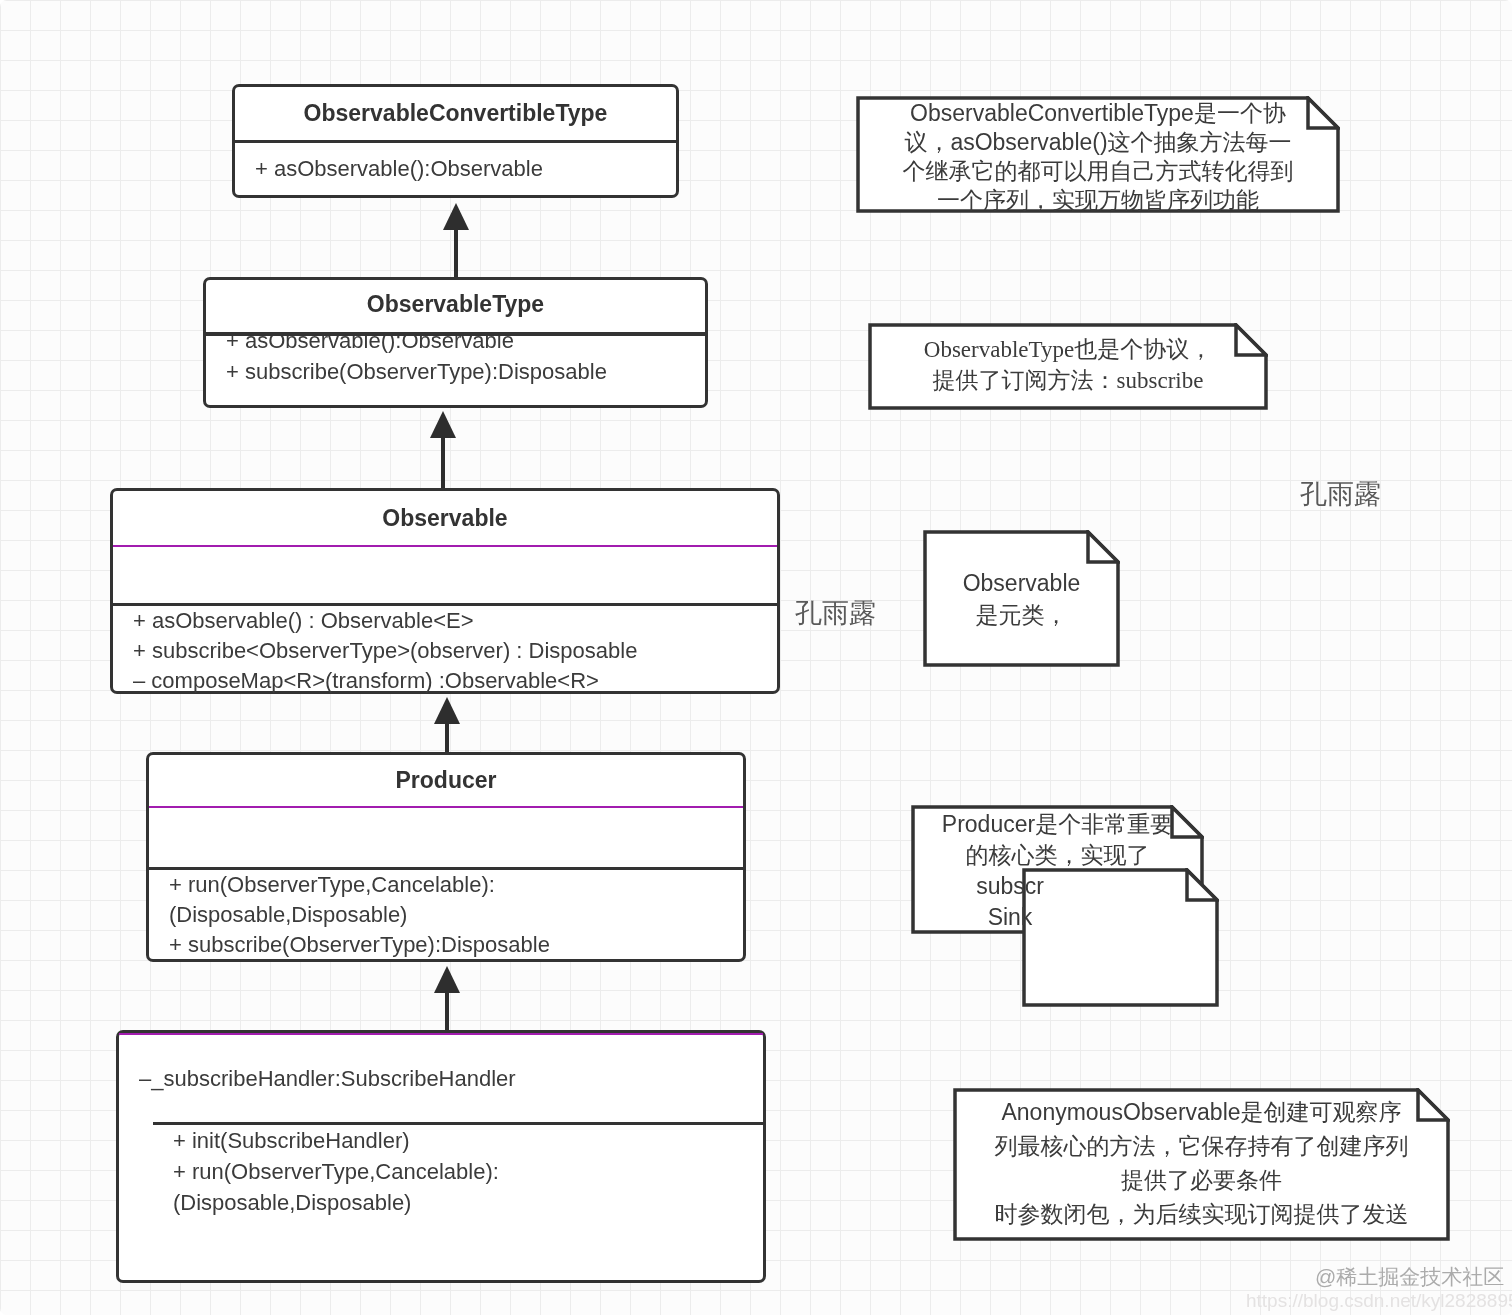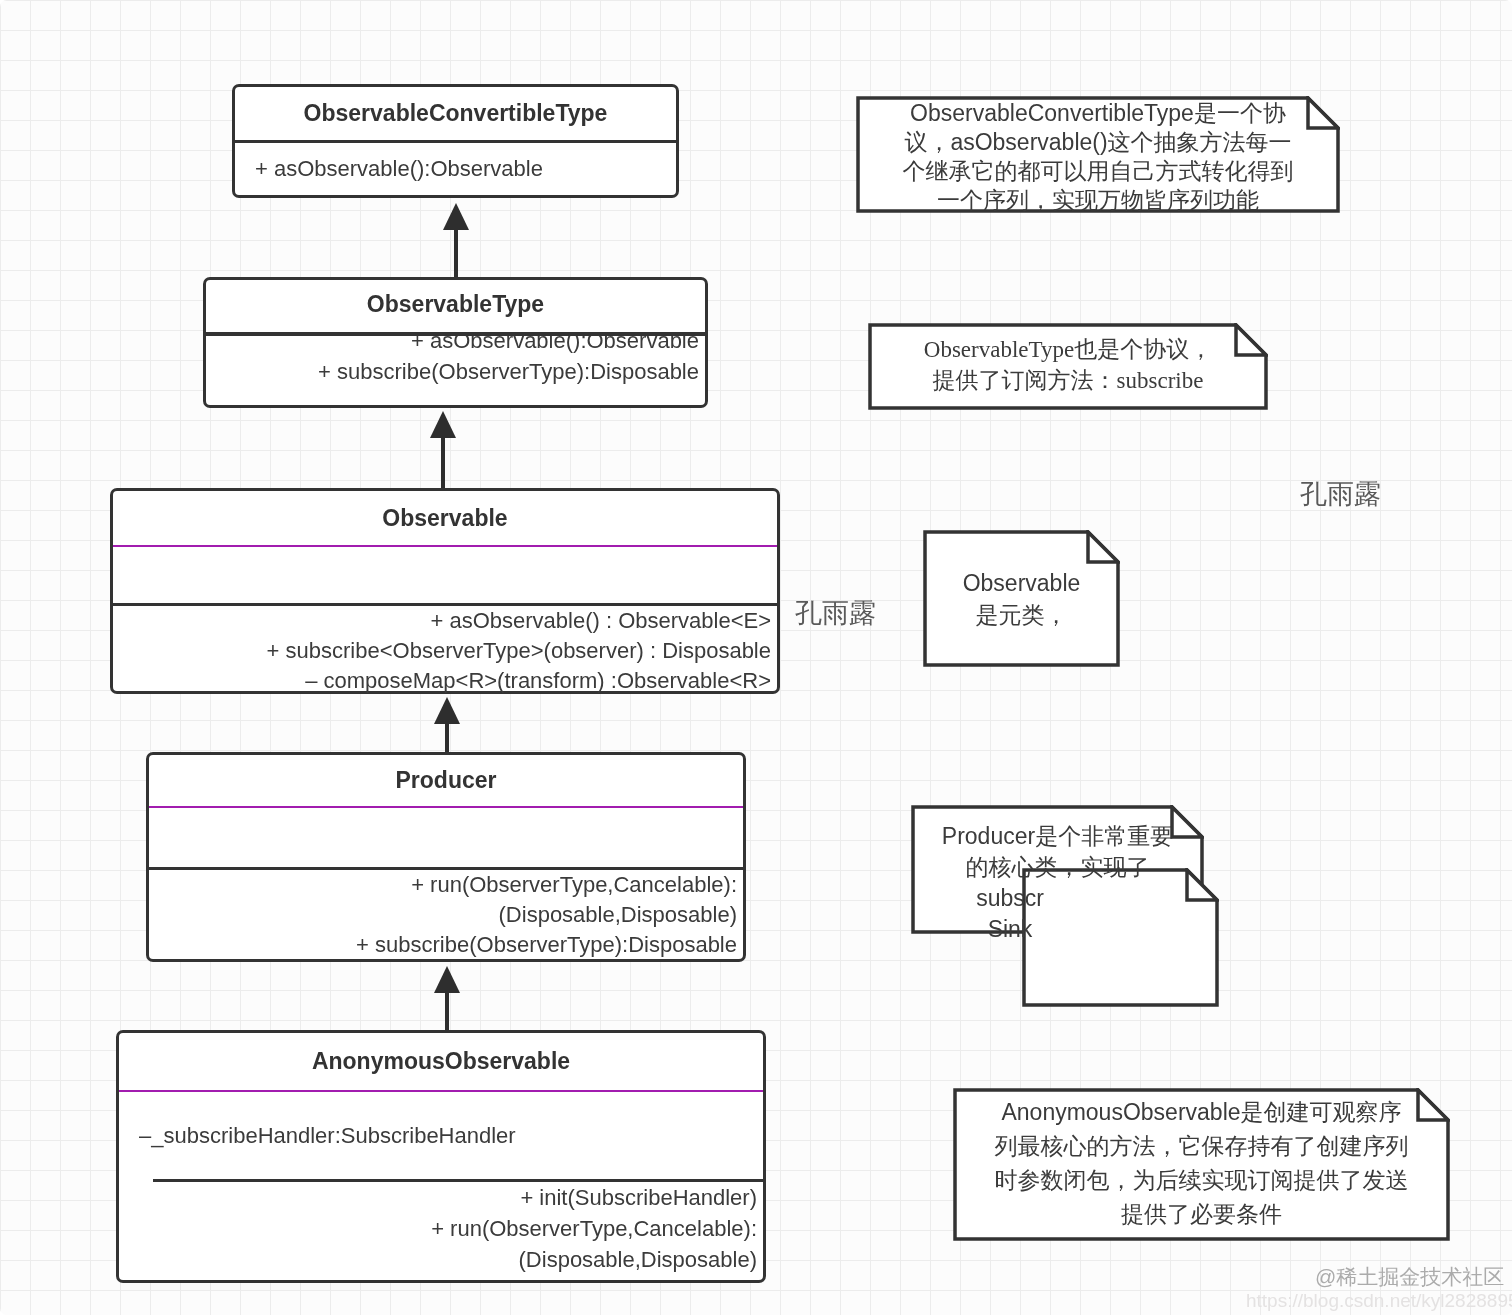--- a/index.html
+++ b/index.html
@@ -19,21 +19,21 @@
     position:absolute;box-sizing:border-box;background:#fff;
     border:3px solid #333;border-radius:7px;
     display:flex;flex-direction:column;
   }
   .sec-title{display:flex;align-items:center;justify-content:center;
     font-weight:bold;font-size:23px;color:#333;flex:0 0 auto;}
   .sec-attrs{border-top:2px solid #a21caf;flex:0 0 auto;display:flex;align-items:center;
     font-size:22px;padding-left:20px;}
   .sec-methods{border-top:3px solid #333;flex:1 1 auto;
     font-size:22px;line-height:30px;padding-left:20px;padding-right:6px;}
-  .m{white-space:nowrap;text-align:right;}
+  .m{white-space:nowrap;}
   .c1{left:232px;top:84px;width:447px;height:114px;}
   .c1 .sec-title{flex-basis:53px;}
   .c1 .sec-methods{display:flex;align-items:center;}
   .c2{left:203px;top:277px;width:505px;height:131px;}
   .c2 .sec-title{flex-basis:49px;}
   .c2 .sec-methods{border-top:none;line-height:31px;}
   .c2 .sec-methods .m:first-child{margin-top:-4px;}
   .divline{position:absolute;left:-1px;right:-1px;top:52px;height:3.5px;background:#333;z-index:3;}
   .c3{left:110px;top:488px;width:670px;height:206px;}
   .c3 .sec-title{flex-basis:54px;}
@@ -60,21 +60,21 @@
     font-size:23px;color:#3b3b3b;}
   .note .note-bg{position:absolute;left:0;top:0;z-index:0;}
   .note .txt{position:relative;z-index:1;}
   .n1{left:856px;top:96px;width:484px;height:117px;line-height:29px;}
   .n1 .txt{padding-top:3px;}
   .n2{left:868px;top:323px;width:400px;height:87px;line-height:31px;}
   .n2 .txt{padding-top:11px;font-family:Liberation Serif, serif;}
   .n3{left:923px;top:530px;width:197px;height:137px;line-height:32px;}
   .n3 .txt{padding-top:37px;}
   .n4{left:911px;top:805px;width:293px;height:129px;line-height:31px;}
-  .n4 .txt{padding-top:16px;}
+  .n4 .txt{padding-top:4px;}
   .n4 .shift-left{padding-right:95px;}
   .n5{left:1022px;top:868px;width:197px;height:139px;}
   .n6{left:953px;top:1088px;width:497px;height:153px;line-height:34px;}
   .n6 .txt{padding-top:7px;}
   
   .wm{position:absolute;white-space:nowrap;}
   .wm-author1{left:795px;top:595px;font-size:27px;color:#5a5a5a;}
   .wm-author2{left:1300px;top:476px;font-size:27px;color:#5a5a5a;}
   .wm-community{left:1315px;top:1263px;font-size:21px;color:#ababab;}
   .wm-url{left:1246px;top:1290px;font-size:19px;color:#e4e2e2;}
@@ -122,21 +122,20 @@
     <div class="sec-methods">
       <div class="m">+ run(ObserverType,Cancelable):</div>
       <div class="m">(Disposable,Disposable)</div>
       <div class="m">+ subscribe(ObserverType):Disposable</div>
     </div>
   </div>
 
   <div class="arrow a4"></div>
 
   <div class="cls c5">
-    <div class="sec-title">AnonymousObservable</div>
     <div class="sec-attrs">
       <div class="m">–_subscribeHandler:SubscribeHandler</div>
     </div>
     <div class="sec-methods">
       <div class="m">+ init(SubscribeHandler)</div>
       <div class="m">+ run(ObserverType,Cancelable):</div>
       <div class="m">(Disposable,Disposable)</div>
     </div>
   </div>
 
@@ -196,22 +195,22 @@
     </div>
 
   <div class="note n6">
       <svg width="497" height="153" class="note-bg">
         <polygon points="2,2 465,2 495,32 495,151 2,151" fill="#ffffff" stroke="#333" stroke-width="3.5" stroke-linejoin="miter"></polygon>
         <polygon points="465,2 465,32 495,32" fill="#ffffff" stroke="#333" stroke-width="3.5" stroke-linejoin="miter"></polygon>
       </svg>
     <div class="txt">
       <div>AnonymousObservable是创建可观察序</div>
       <div>列最核心的方法，它保存持有了创建序列</div>
+      <div>提供了必要条件</div>
       <div>时参数闭包，为后续实现订阅提供了发送</div>
-      <div>提供了必要条件</div>
     </div>
   </div>
 
   <div class="wm wm-author1">孔雨露</div>
   <div class="wm wm-author2">孔雨露</div>
   <div class="wm wm-community">@稀土掘金技术社区</div>
   <div class="wm wm-url">https://blog.csdn.net/kyl282889543</div>
 
 </div>
 

